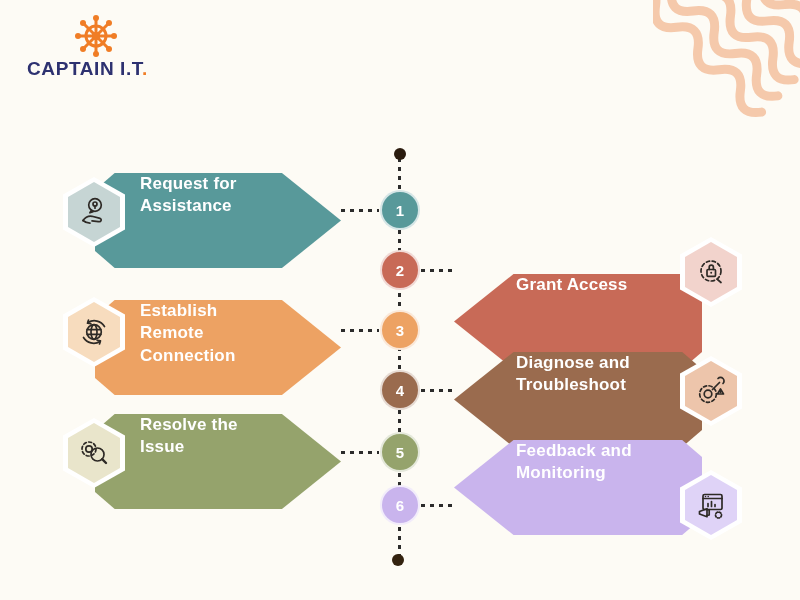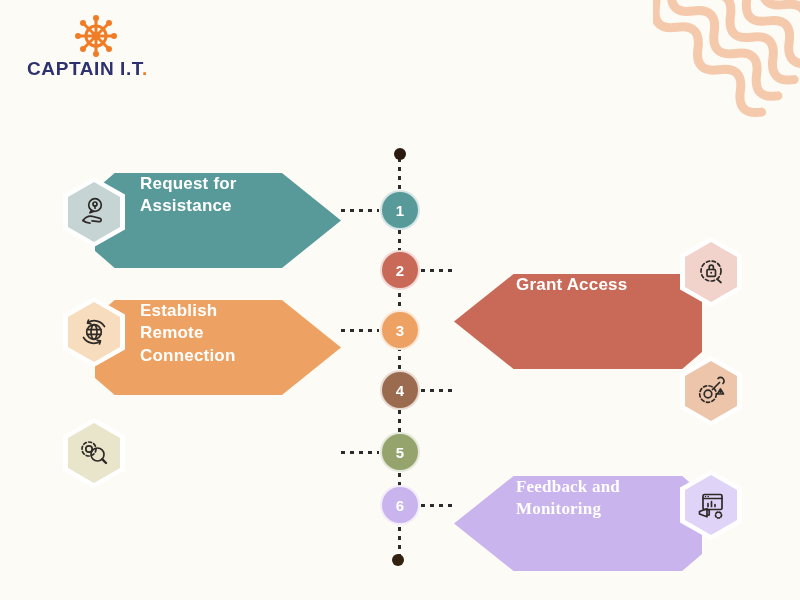--- a/index.html
+++ b/index.html
@@ -141,21 +141,27 @@
 
   <div class="banner left c1" style="top:173px;">
     <span>Request for Assistance</span>
   </div>
   <div class="banner right c2" style="top:233px;margin-top:41px;">
     <span>Grant Access</span>
   </div>
   <div class="banner left c3" style="top:300px;">
     <span>Establish Remote Connection</span>
   </div>
-  <div class="banner right c6" style="top:476px;font-family:Liberation Serif, serif;">
+  <div class="banner right c4" style="top:352px;">
+    <span>Diagnose and Troubleshoot</span>
+  </div>
+  <div class="banner left c5" style="top:414px;">
+    <span>Resolve the Issue</span>
+  </div>
+  <div class="banner right c6" style="top:440px;">
     <span>Feedback and Monitoring</span>
   </div>
 
   <div class="hex" style="left:63px; top:177px;">
     <div class="hex-in hb1">
       <svg width="34" height="34" viewBox="0 0 34 34">
         <circle cx="18" cy="10" r="6.3"></circle>
         <circle cx="18" cy="9" r="2"></circle>
         <path d="M18 11.2 v2"></path>
         <path d="M14.5 15.2 l-1.6 2.6 l3.2 -1.2"></path>

